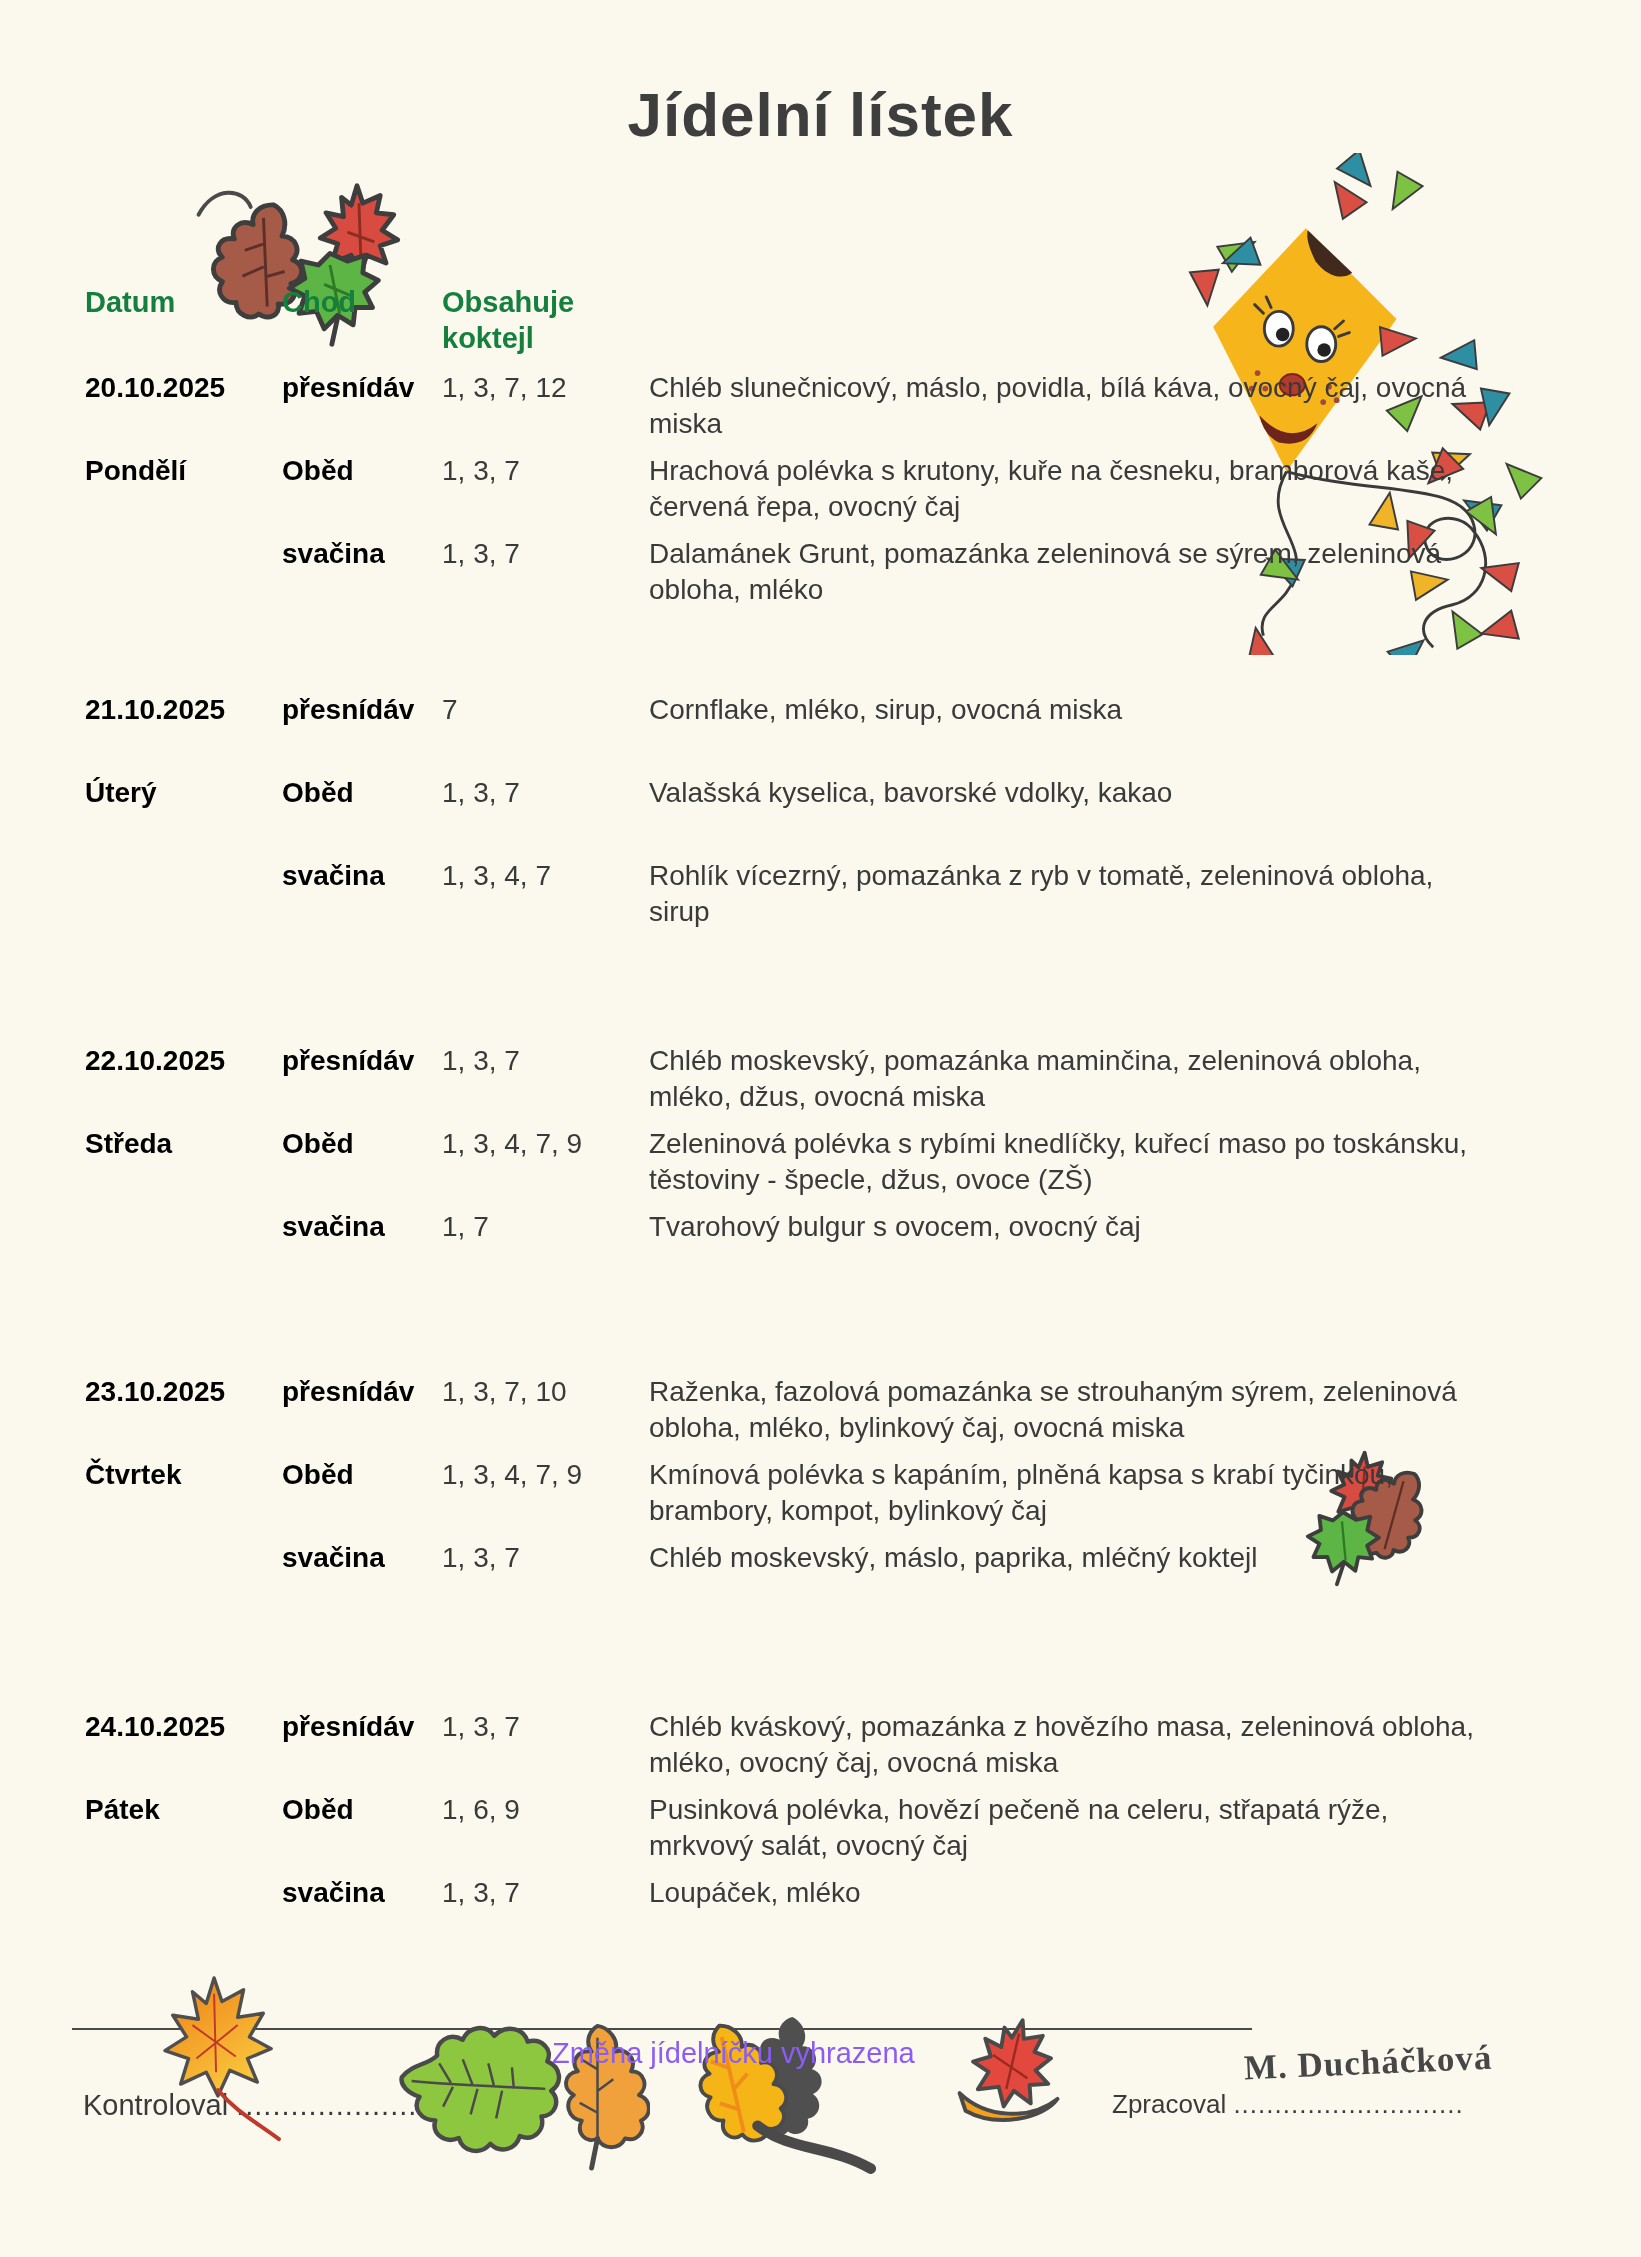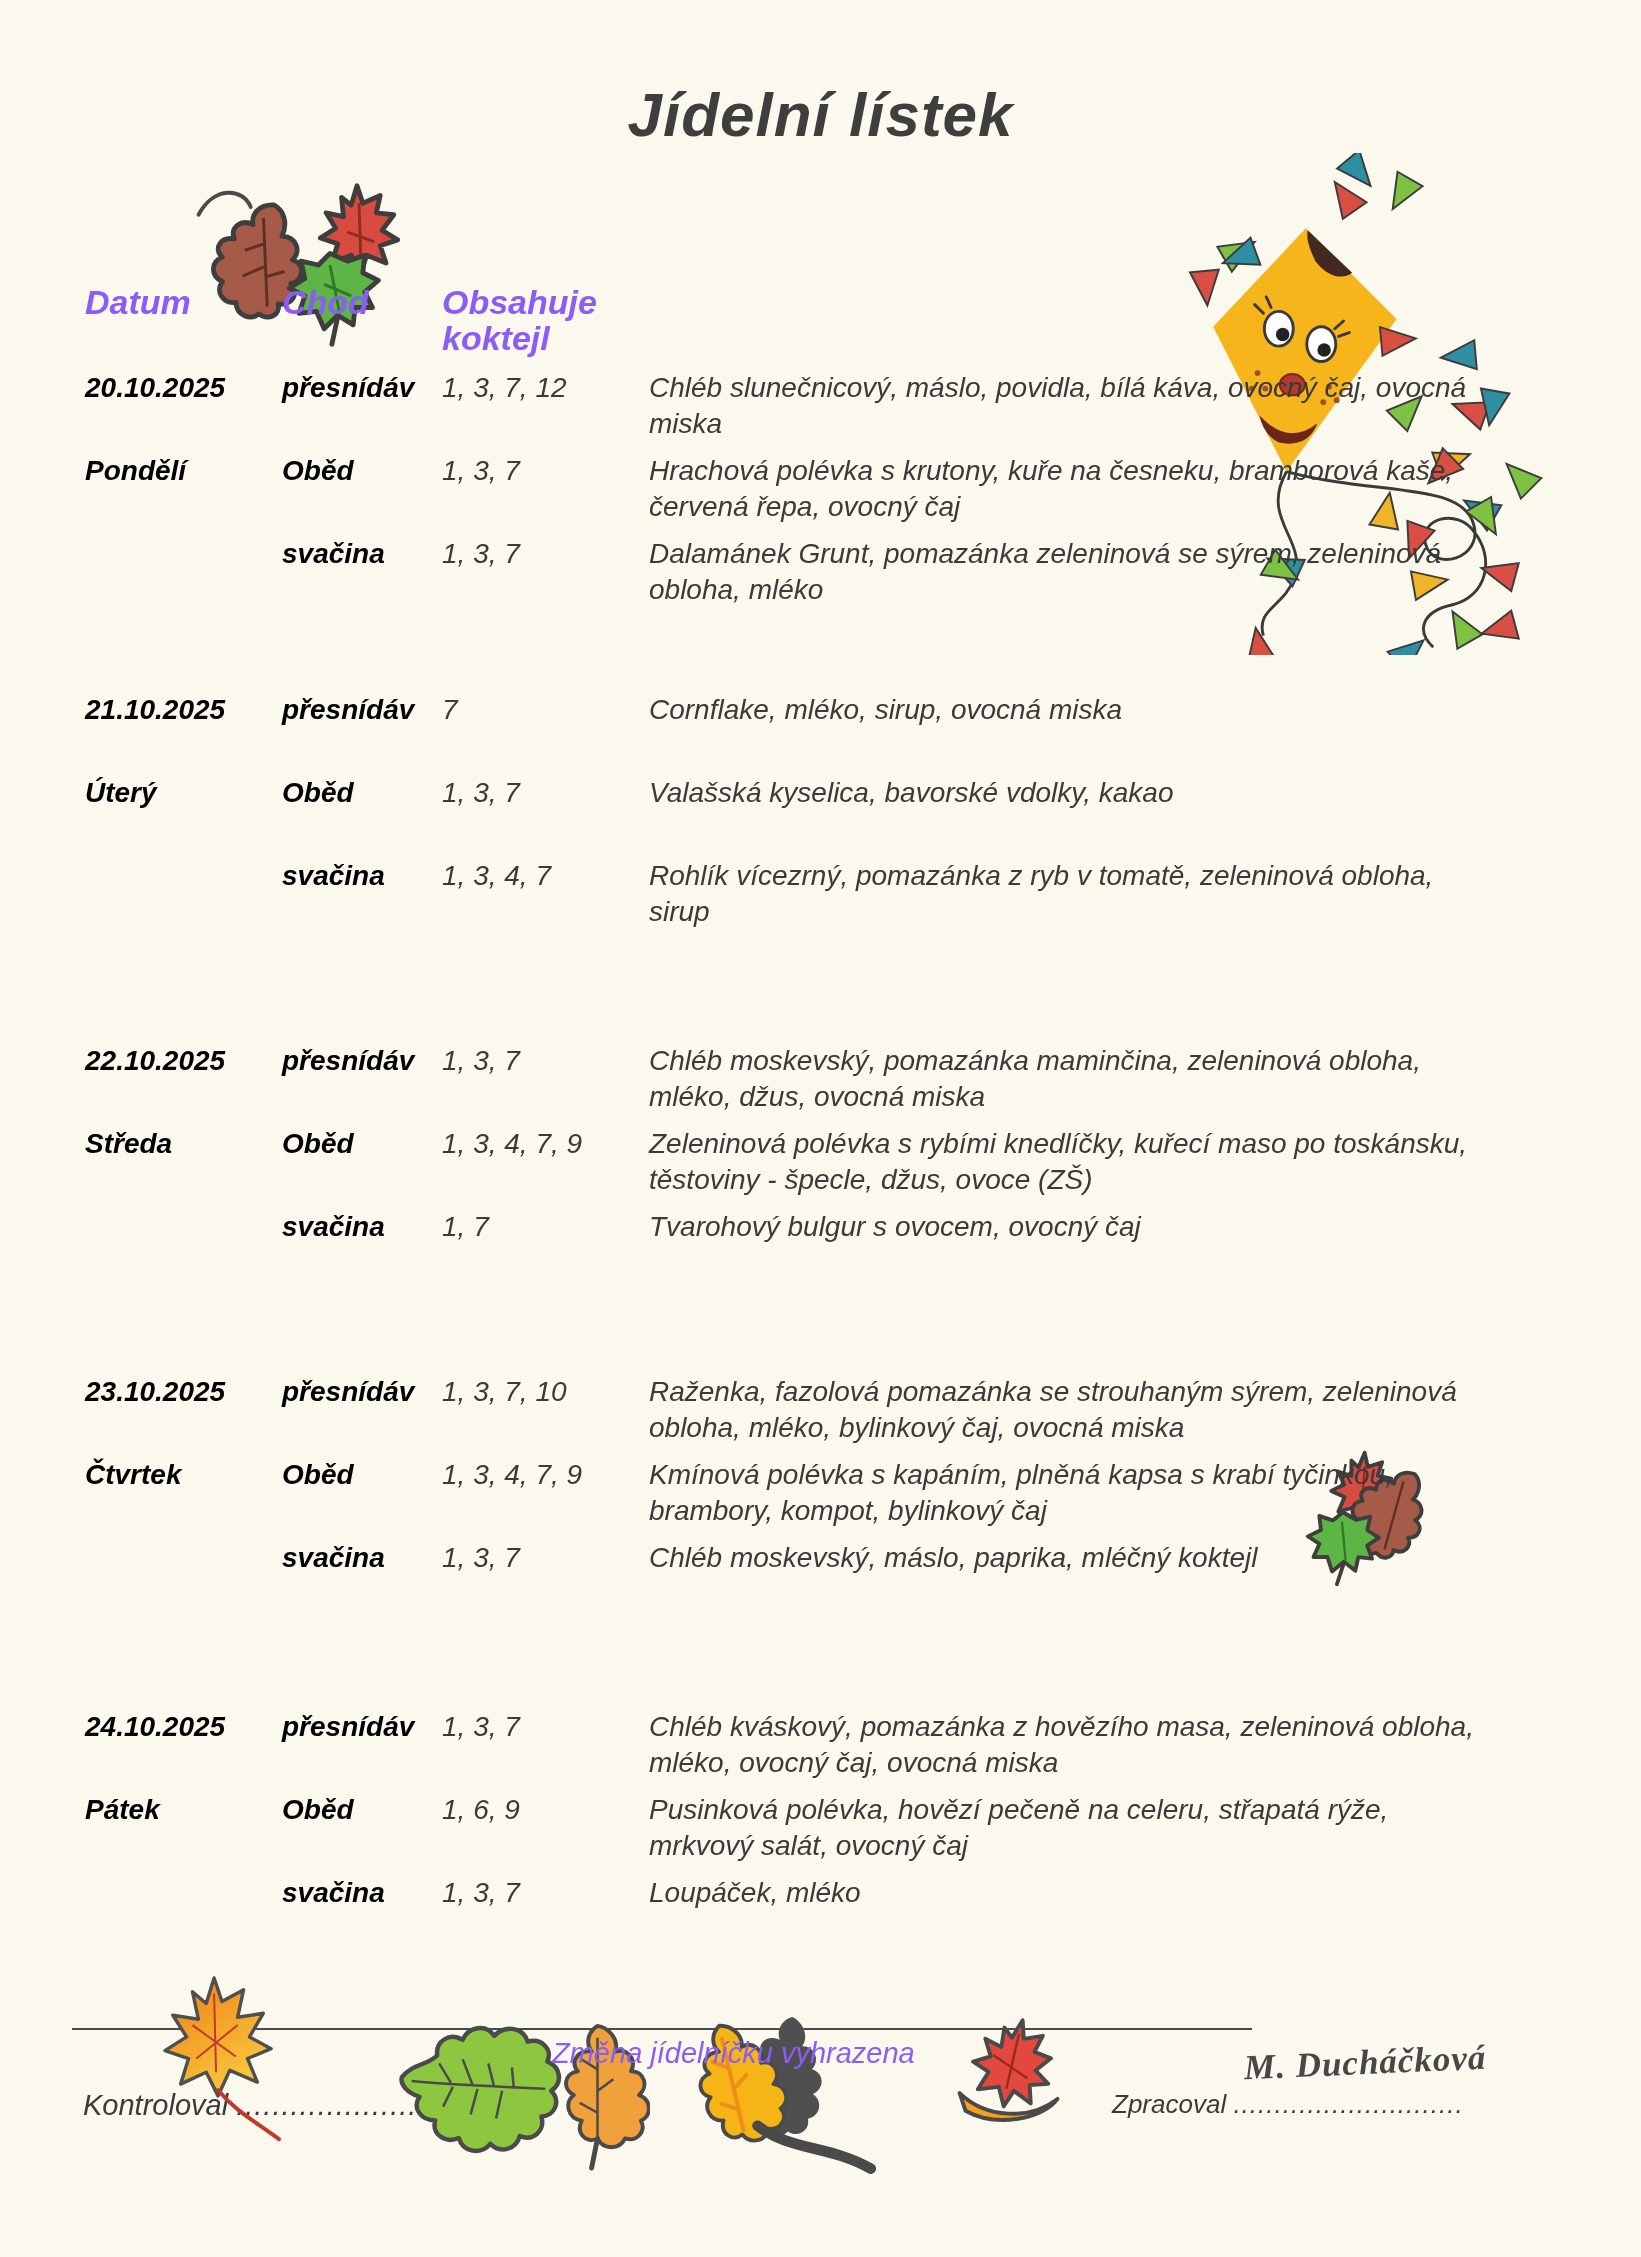--- a/index.html
+++ b/index.html
@@ -1,29 +1,29 @@
 <!DOCTYPE html>
 <html><head>
 <meta charset="utf-8">
 <style>
   html,body{margin:0;padding:0;background:#888;}
   .page{
     position:relative;width:1641px;height:2257px;margin:0 auto;
     background:#fbf8ee;overflow:hidden;
-    font-family:"Liberation Sans",sans-serif;color:#3a3a3a;font-style:italic;
+    font-family:"Liberation Sans",sans-serif;color:#3a3a3a;
   }
   .title{
     position:absolute;top:79px;left:0;width:1641px;text-align:center;
     font-size:62px;font-weight:bold;color:#3e3e3e;letter-spacing:1px;z-index:5;
   }
   
   .colhead{
     position:absolute;top:284px;left:85px;z-index:6;
     display:grid;grid-template-columns:197px 160px 207px;
-    font-size:34px;font-weight:bold;line-height:36px;color:#8b5cf6;
+    font-size:29px;font-weight:bold;line-height:36px;color:#15803d;
   }
   .day{
     position:absolute;left:85px;width:1448px;z-index:5;
   }
   .meal{
     display:grid;grid-template-columns:197px 160px 207px 835px;
     min-height:83px;align-items:start;
     font-size:28px;line-height:36px;color:#3a3a3a;
   }
   .b{font-weight:bold;color:#000000;}

